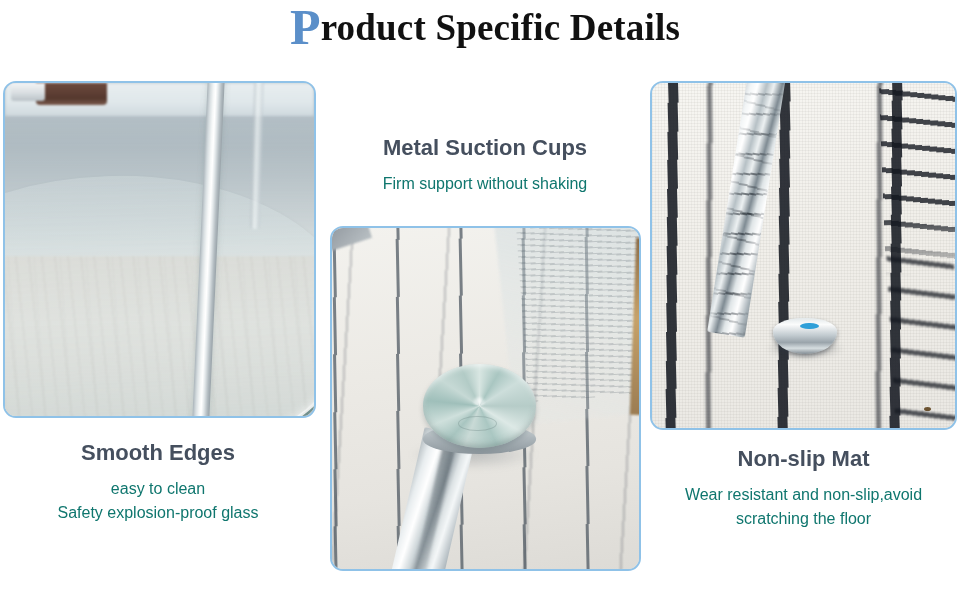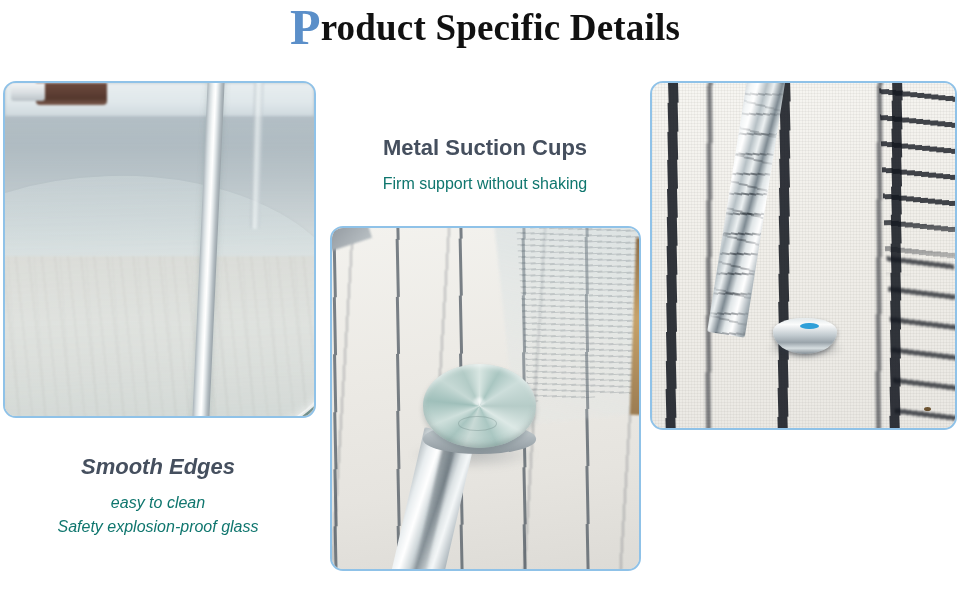--- a/index.html
+++ b/index.html
@@ -420,21 +420,21 @@
     font-family: "Liberation Sans", sans-serif;
     font-size: 16px;
     font-weight: 400;
     color: #0f766e;
     line-height: 1.5;
     margin-top: 11px;
   }
   .caption-body .line { display: block; white-space: nowrap; }
 
   #caption-cups  { left: 335px; top: 108px; width: 300px; margin-top: 27px; }
-  #caption-edges { left: 8px;   top: 454px; width: 300px; font-style: italic; }
+  #caption-edges { left: 8px;   top: 440px; width: 300px; }
   #caption-mat   { left: 652px; top: 446px; width: 303px; }
 </style>
 </head>
 <body>
 
 <div id="page">
 
   <div class="page-title">
     <span class="dropcap">P</span><span>roduct Specific Details</span>
   </div>
@@ -498,14 +498,21 @@
   </div>
 
   <div class="caption-block" id="caption-edges">
     <div class="caption-heading">Smooth Edges</div>
     <div class="caption-body">
       <span class="line">easy to clean</span>
       <span class="line">Safety explosion-proof glass</span>
     </div>
   </div>
 
+  <div class="caption-block" id="caption-mat">
+    <div class="caption-heading">Non-slip Mat</div>
+    <div class="caption-body">
+      <span class="line">Wear resistant and non-slip,avoid</span>
+      <span class="line">scratching the floor</span>
+    </div>
+  </div>
 
 </div>
 
 </body></html>

